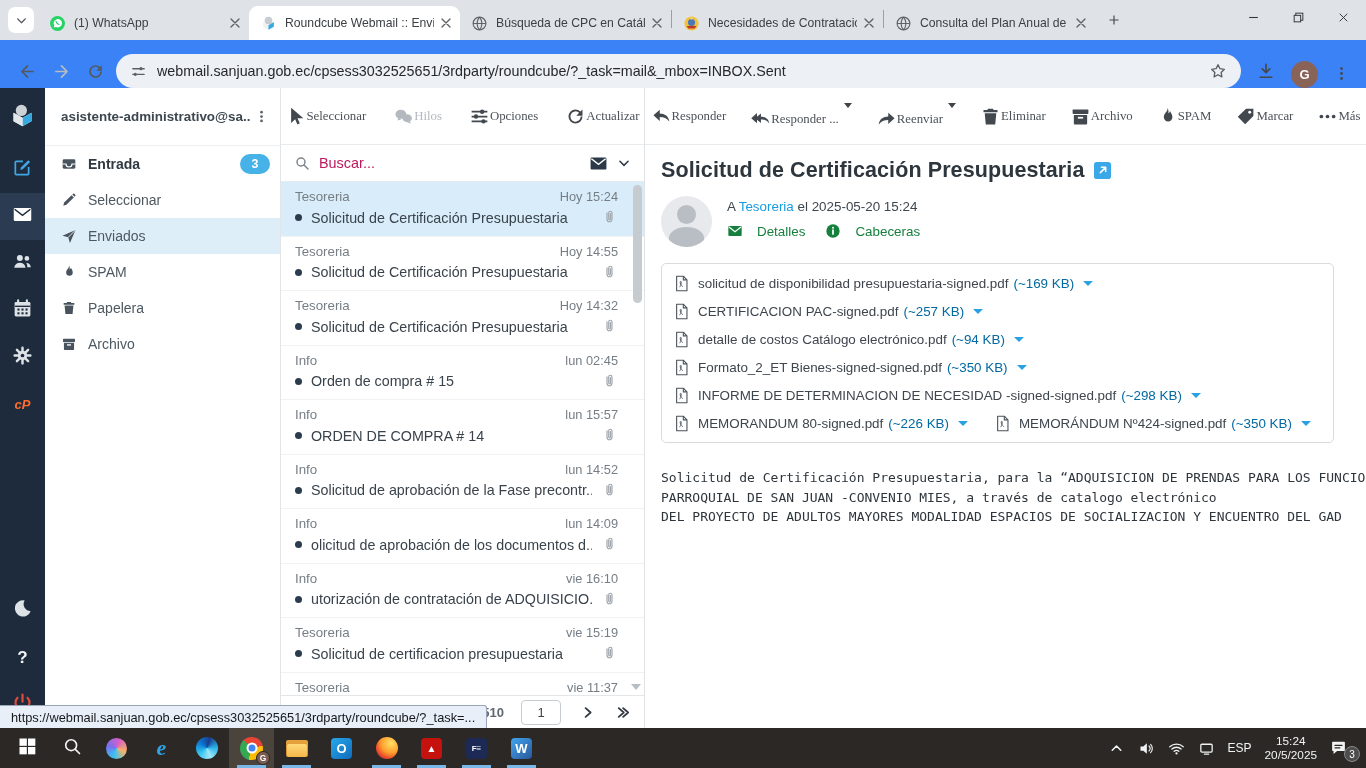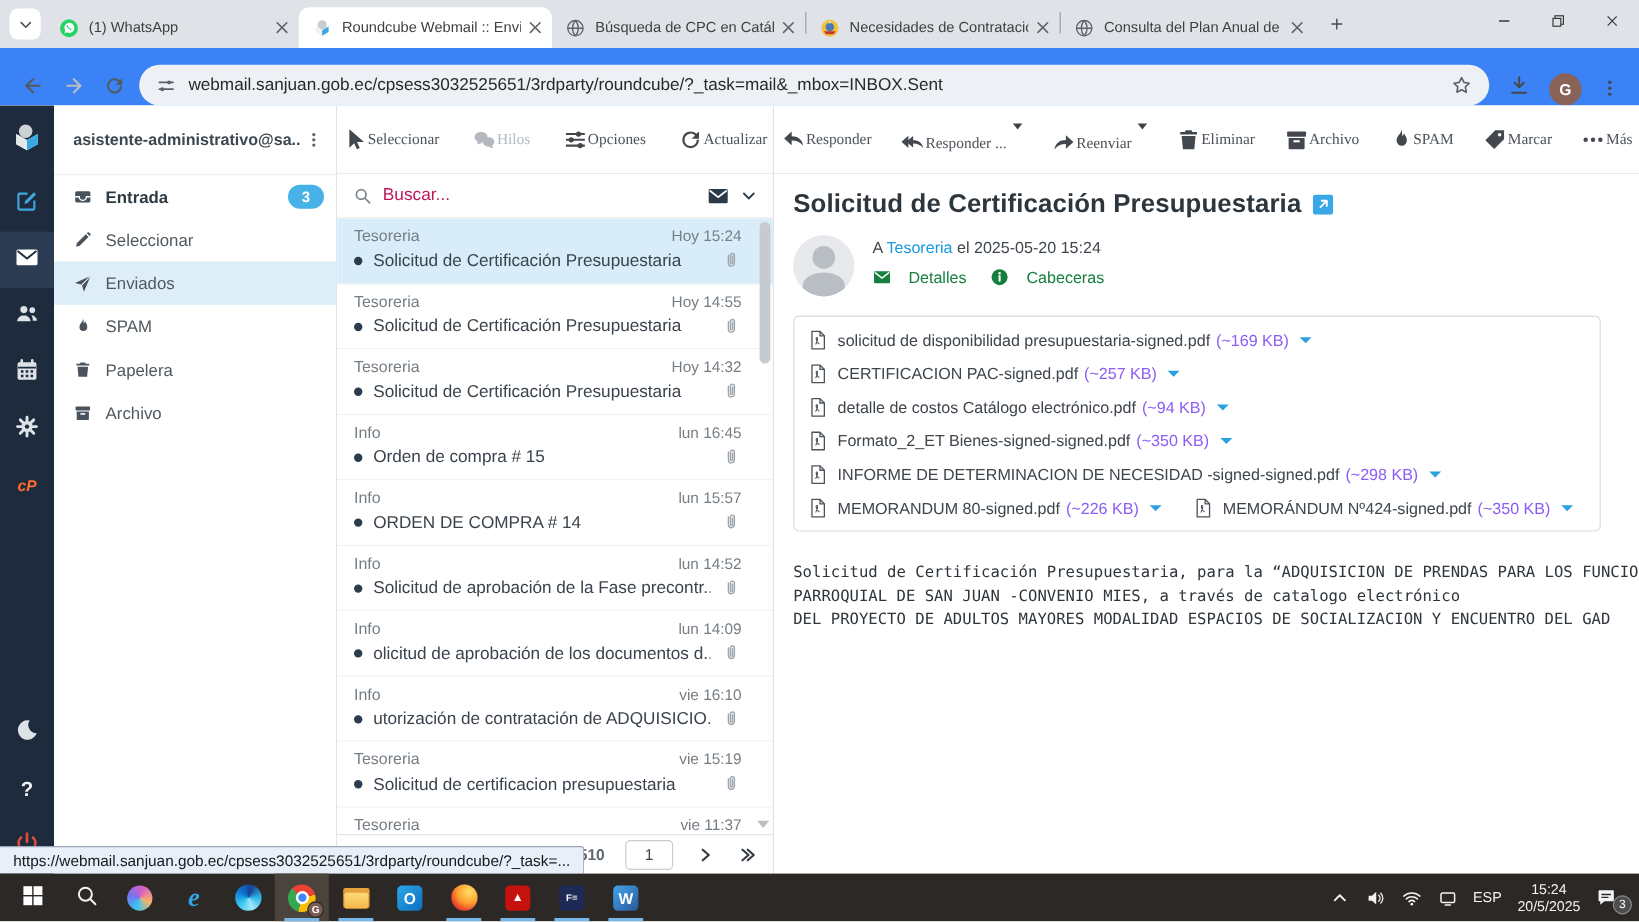--- a/index.html
+++ b/index.html
@@ -140,21 +140,21 @@
   .mlink .mic { width:16px; height:16px; }
   .mlink .mic svg { width:100%; height:100%; }
 
   #attachbox { margin:16px 14px 0 0; border:1px solid #d8dcdf; border-radius:5px; padding:5px 12px; }
   .att-row { min-height:28px; display:flex; align-items:center; }
   .att { display:flex; align-items:center; }
   .att + .att { margin-left:27px; }
   .att .pdfic { width:15px; height:17px; color:#4a525a; margin-right:9px; flex:none; }
   .att .pdfic svg { width:100%; height:100%; }
   .att .nm { font-size:13.4px; color:#3e454d; white-space:nowrap; }
-  .att .sz { font-size:13.4px; color:#8b5cf6; margin-left:5px; white-space:nowrap; }
+  .att .sz { font-size:13.4px; color:#0369a1; margin-left:5px; white-space:nowrap; }
   .att .car { width:0; height:0; border-left:5px solid transparent; border-right:5px solid transparent;
               border-top:5.5px solid #2aa2e2; margin-left:9px; }
 
   #mailbody { margin-top:25px; font-family:"DejaVu Sans Mono", monospace; font-size:13px; line-height:19.5px; color:#2e353b; }
   .bodyline { white-space:pre; }
 
   
   #statusbar { position:absolute; bottom:40px; left:0; height:23px; background:#e9eff8; border:1px solid #9aa6b7;
                border-left:none; border-bottom:none; border-top-right-radius:3px; display:flex; align-items:center;
                padding:0 11px; font-size:12.8px; color:#15181c; z-index:40; }
@@ -544,21 +544,21 @@
               <span class="m-dot"></span>
               <span class="m-subj">Solicitud de Certificación Presupuestaria</span>
               <span class="m-clip"><svg viewBox="0 0 24 24" fill="none" stroke="currentColor" stroke-width="1.7" stroke-linecap="round">
                   <path d="M8.5 5.5v9a3.5 3.5 0 0 0 7 0v-9a2.3 2.3 0 0 0-4.6 0v8.6a1.2 1.2 0 0 0 2.4 0V6.5"></path>
                 </svg></span>
             </div>
           </div>
           <div class="msg">
             <div class="m1">
               <span class="m-sender">Info</span>
-              <span class="m-date">lun 16:45</span>
+              <span class="m-date">lun 02:45</span>
             </div>
             <div class="m2">
               <span class="m-dot"></span>
               <span class="m-subj">Orden de compra # 15</span>
               <span class="m-clip"><svg viewBox="0 0 24 24" fill="none" stroke="currentColor" stroke-width="1.7" stroke-linecap="round">
                   <path d="M8.5 5.5v9a3.5 3.5 0 0 0 7 0v-9a2.3 2.3 0 0 0-4.6 0v8.6a1.2 1.2 0 0 0 2.4 0V6.5"></path>
                 </svg></span>
             </div>
           </div>
           <div class="msg">

